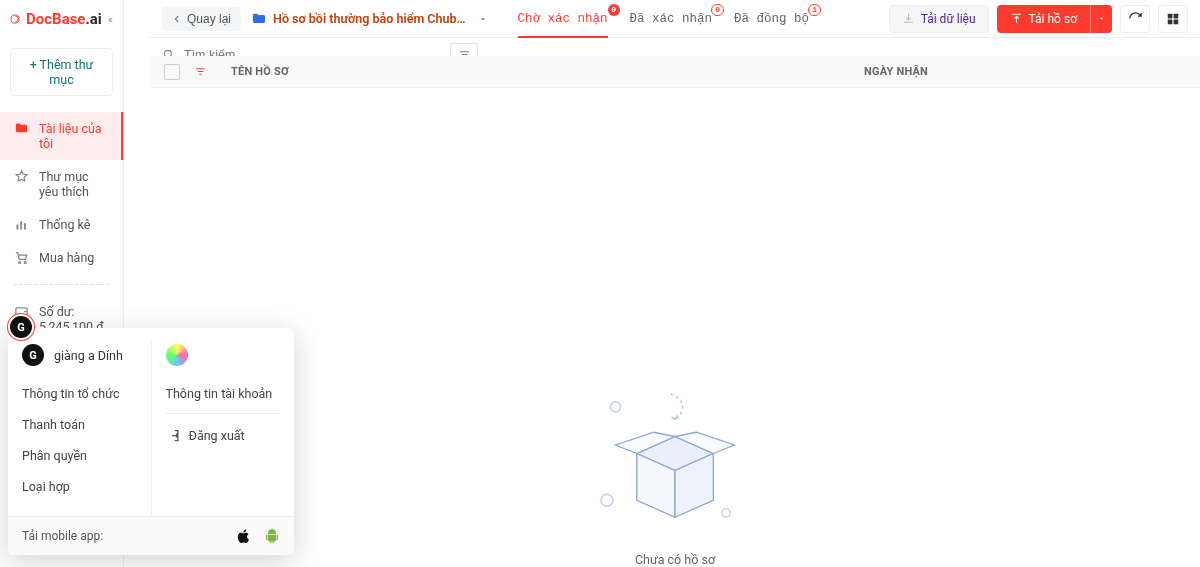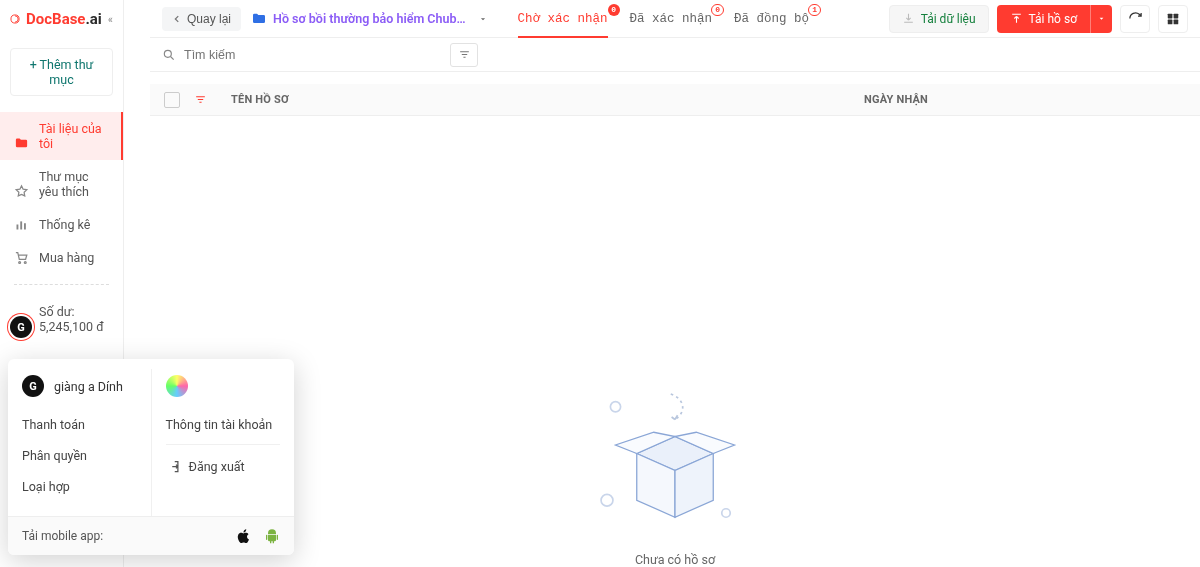--- a/index.html
+++ b/index.html
@@ -7,54 +7,54 @@
 
 
 .sidebar { position: absolute; left: 0; top: 0; width: 124px; height: 100%; background: #fff; border-right: 1px solid #eee; }
 .logo-row { display: flex; align-items: center; padding: 8px 10px; gap: 6px; }
 .logo-mark { width: 22px; height: 22px; }
 .logo-text { font-weight: 700; font-size: 15px; }
 .logo-text .red { color: #FF3B30; }
 .logo-text .dark { color: #2b2b2b; }
 .collapse-btn { margin-left: auto; cursor: pointer; color: #888; font-size: 11px; }
 .add-folder { margin: 10px 10px 16px; padding: 8px 6px; border: 1px solid #eee; border-radius: 4px; text-align: center; cursor: pointer; font-size: 12.5px; color: #0f766e; background: #fff; }
-.nav-item { display: flex; align-items: flex-end; gap: 10px; padding: 9px 14px; font-size: 12.5px; color: #555; cursor: pointer; position: relative; }
+.nav-item { display: flex; align-items: flex-start; gap: 10px; padding: 9px 14px; font-size: 12.5px; color: #555; cursor: pointer; position: relative; }
 .nav-item.active { background: #FFEDED; color: #FF3B30; }
 .nav-item.active::after { content:""; position:absolute; right:0; top:0; bottom:0; width:2px; background:#FF3B30; }
 .nav-icon { width: 15px; height: 15px; flex-shrink: 0; }
 .nav-divider { margin: 10px 14px; border-top: 1px dashed #ddd; }
 
 
 .topbar { position: absolute; left: 150px; right: 0; top: 0; height: 38px; border-bottom: 1px solid #eee; display: flex; align-items: center; padding: 0 12px; gap: 10px; }
 .back-btn { display: flex; align-items: center; gap: 5px; padding: 5px 10px; background: #f4f5f6; border-radius: 4px; font-size: 12px; color: #555; cursor: pointer; border:none; }
-.folder-crumb { display: flex; align-items: center; gap: 6px; font-size: 12.5px; font-weight: 600; color: #8b5cf6; cursor: pointer; }
+.folder-crumb { display: flex; align-items: center; gap: 6px; font-size: 12.5px; font-weight: 600; color: #c2410c; cursor: pointer; }
 .crumb-caret { color: #888; margin-left: 6px; }
 .tabs { display: flex; gap: 22px; margin-left: 20px; font-size: 12.5px; font-family: Liberation Mono, monospace; }
 .tab { position: relative; padding: 11px 0; color: #666; cursor: pointer; }
 .tab.active { color: #FF3B30; }
 .tab.active::after { content:""; position:absolute; left:0; right:0; bottom:-1px; height:2px; background:#FF3B30; }
 .tab-badge { position: absolute; top: 3px; right: -12px; min-width: 12px; height: 12px; border-radius: 7px; font-size: 8px; display:flex; align-items:center; justify-content:center; padding:0 3px; font-weight:700; }
 .badge-red { background:#FF3B30; color:#fff; }
 .badge-outline-red { border:1px solid #FF3B30; color:#FF3B30; background:#fff; }
 .topbar-right { margin-left: auto; display: flex; align-items: center; gap: 8px; }
 .btn { display:flex; align-items:center; gap:6px; height:28px; padding:0 12px; border-radius:4px; font-size:12px; cursor:pointer; border:1px solid transparent; }
-.btn-disabled { background:#f6f6f6; color:#15803d; border-color:#eee; }
+.btn-disabled { background:#f6f6f6; color:#4c1d95; border-color:#eee; }
 .btn-primary { background:#FF3B30; color:#fff; }
 .btn-primary-caret { width:22px; height:28px; background:#FF3B30; border-left:1px solid rgba(255,255,255,.35); display:flex; align-items:center; justify-content:center; border-radius:0 4px 4px 0; color:#fff; cursor:pointer; }
 .btn-primary.left { border-radius:4px 0 0 4px; }
 .icon-btn { width:30px; height:28px; border:1px solid #eee; border-radius:4px; display:flex; align-items:center; justify-content:center; cursor:pointer; color:#333; background:#fff; }
 
 
 .searchbar { position:absolute; left:150px; right:0; top:38px; height:34px; border-bottom:1px solid #eee; display:flex; align-items:center; padding:0 12px; gap:8px; }
 .search-wrap { flex:1; display:flex; align-items:flex-end; gap:8px; max-width:280px; }
 .search-wrap input { border:none; outline:none; font-size:12.5px; flex:1; color:#333; }
 .filter-btn { width:28px; height:24px; border:1px solid #e2e2e2; border-radius:3px; display:flex; align-items:center; justify-content:center; color:#777; cursor:pointer; background:#fff; }
 
 
-.tablehead { position:absolute; left:150px; right:0; top:84px; height:32px; background:#fafafa; border-bottom:1px solid #eee; display:flex; align-items:center; padding:0 14px; gap:14px; font-size:11px; font-weight:700; color:#666; letter-spacing:.2px; }
+.tablehead { position:absolute; left:150px; right:0; top:56px; height:32px; background:#fafafa; border-bottom:1px solid #eee; display:flex; align-items:center; padding:0 14px; gap:14px; font-size:11px; font-weight:700; color:#666; letter-spacing:.2px; }
 .th-check { width:16px; height:16px; border:1px solid #ccc; border-radius:2px; }
 .th-name { margin-left:10px; }
 .th-date { position:absolute; left:670px;margin-left:44px; }
 
 
 .main { position:absolute; left:150px; right:0; top:104px; bottom:0; display:flex; flex-direction:column; align-items:center; padding-top:40px; color:#666;justify-content:flex-end; }
 .empty-svg { width:170px; height:160px; }
 .empty-text { margin-top:10px; font-size:12.5px; color:#666; }
 
 
@@ -237,20 +237,21 @@
   <div class="empty-text">Chưa có hồ sơ</div>
 </div>
 
 <div class="popover">
   <div class="pop-cols">
     <div class="pop-col">
       <div class="pop-user">
         <div class="pop-avatar">G</div>
         <span>giàng a Dính</span>
       </div>
+      <div class="pop-link">Thông tin tổ chức</div>
       <div class="pop-link">Thanh toán</div>
       <div class="pop-link">Phân quyền</div>
       <div class="pop-link">Loại hợp</div>
     </div>
     <div class="pop-col">
       <div class="pop-user">
         <div class="pop-avatar img"></div>
       </div>
       <div class="pop-link">Thông tin tài khoản</div>
       <div class="pop-link icon">

